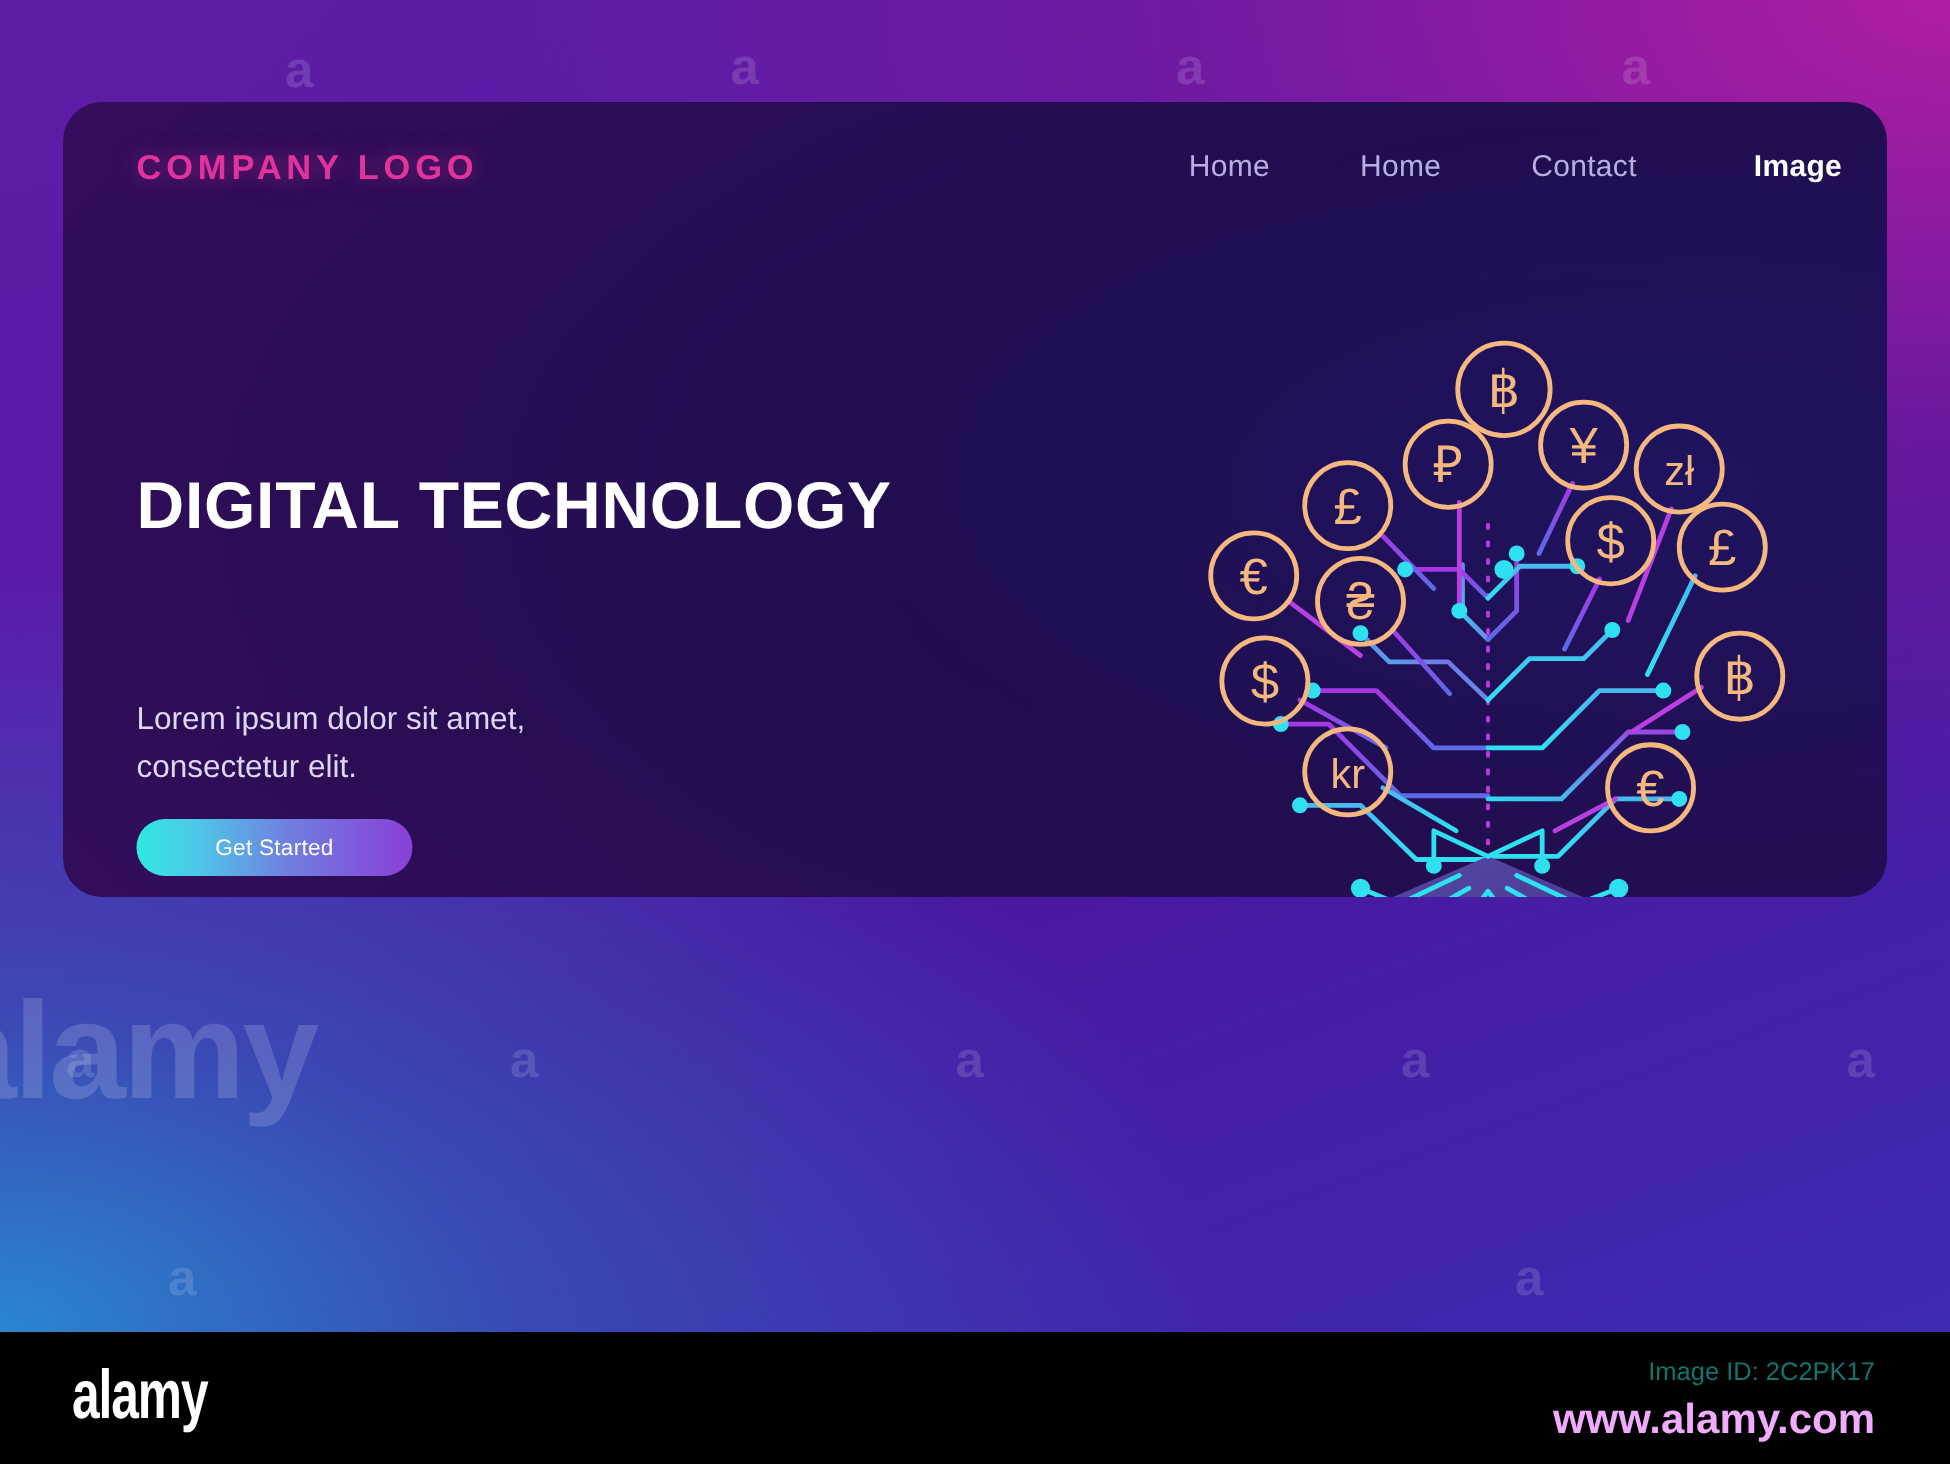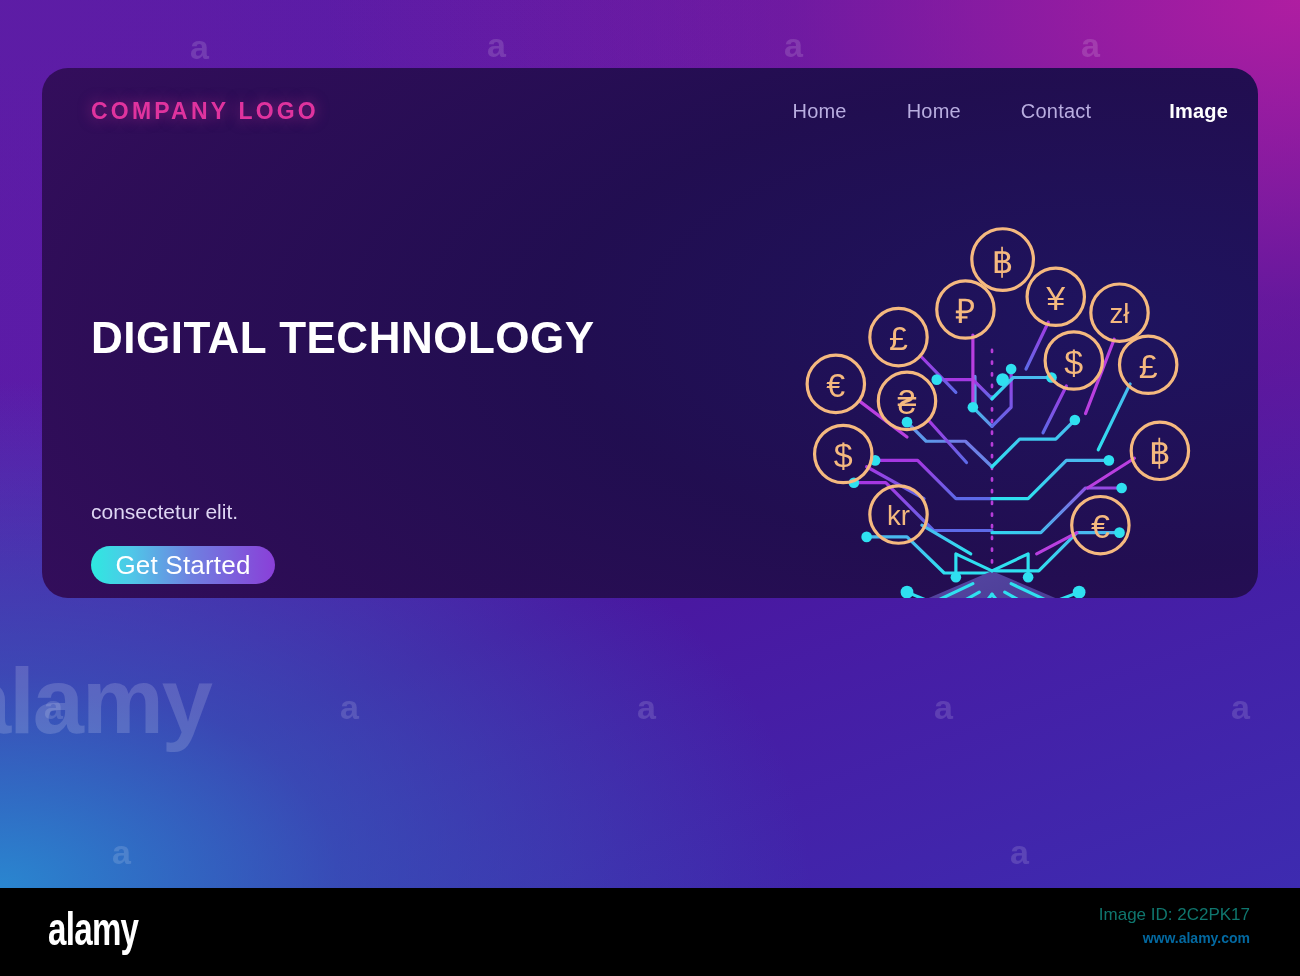--- a/index.html
+++ b/index.html
@@ -37,33 +37,33 @@
   .nav{position:absolute;right:30px;top:32px;display:flex;align-items:center;gap:60px;}
   .nav a{font-size:20px;color:#b9aee0;text-decoration:none;letter-spacing:.2px;}
   .nav a.login{color:#ffffff;font-weight:bold;margin-left:18px;}
 
   
   .headline{position:absolute;left:49px;top:215px;width:620px;color:#fff;font-size:44px;
     font-weight:bold;line-height:1.16;letter-spacing:.5px;}
   .sub{position:absolute;left:49px;top:375px;width:380px;color:#ded6f3;font-size:21px;line-height:1.5;}
   .cta{position:absolute;left:49px;top:478px;width:184px;height:38px;border:0;border-radius:19px;
     background:linear-gradient(90deg,#2ee9e0 0%,#4fc7e8 22%,#6f7fe0 55%,#8a3fd8 100%);
-    color:#fff;font-size:26px;font-family:"Liberation Sans",sans-serif;cursor:pointer;
+    color:#fff;font-size:15px;font-family:"Liberation Sans",sans-serif;cursor:pointer;
     display:flex;align-items:center;justify-content:center;letter-spacing:.2px;}
 
   
   .illo{position:absolute;left:700px;top:80px;width:500px;height:680px;}
   .illo svg{display:block;width:100%;height:100%;}
 
   
   .footer{position:absolute;left:0;top:888px;width:1300px;height:88px;background:#000;}
   .f-logo{position:absolute;left:48px;top:14px;color:#fff;font-size:46px;font-weight:bold;
     font-family:"Liberation Sans",sans-serif;letter-spacing:-1px;transform:scaleX(.72);transform-origin:left top;}
   .f-id{position:absolute;right:50px;top:17px;color:#0f766e;font-size:17px;}
-  .f-url{position:absolute;right:50px;top:42px;color:#0369a1;font-size:14px;font-weight:bold;}
+  .f-url{position:absolute;right:50px;top:42px;color:#f0abfc;font-size:28px;font-weight:bold;}
 </style>
 </head>
 <body>
 
 <div class="stage">
 
   <div class="photo">
 
     <div class="wm">
       <span class="a" style="left:44px;  top:172px;">a</span>
@@ -105,21 +105,21 @@
           <a href="#">Home</a>
           <a href="#">Contact</a>
           <a href="#" class="login">Image</a>
         </nav>
 
         <h1 class="headline">
           <span>DIGITAL TECHNOLOGY</span><br>
         </h1>
 
         <p class="sub">
-          <br>
+          <span>Lorem ipsum dolor sit amet,</span><br>
           <span>consectetur elit.</span>
         </p>
 
         <button class="cta">Get Started</button>
 
         <div class="illo">
           <svg viewBox="0 0 460 640" xmlns="http://www.w3.org/2000/svg">
             <defs>
               <linearGradient id="gCy" x1="0" y1="1" x2="0" y2="0">
                 <stop offset="0" stop-color="#2fe0f0"></stop>

